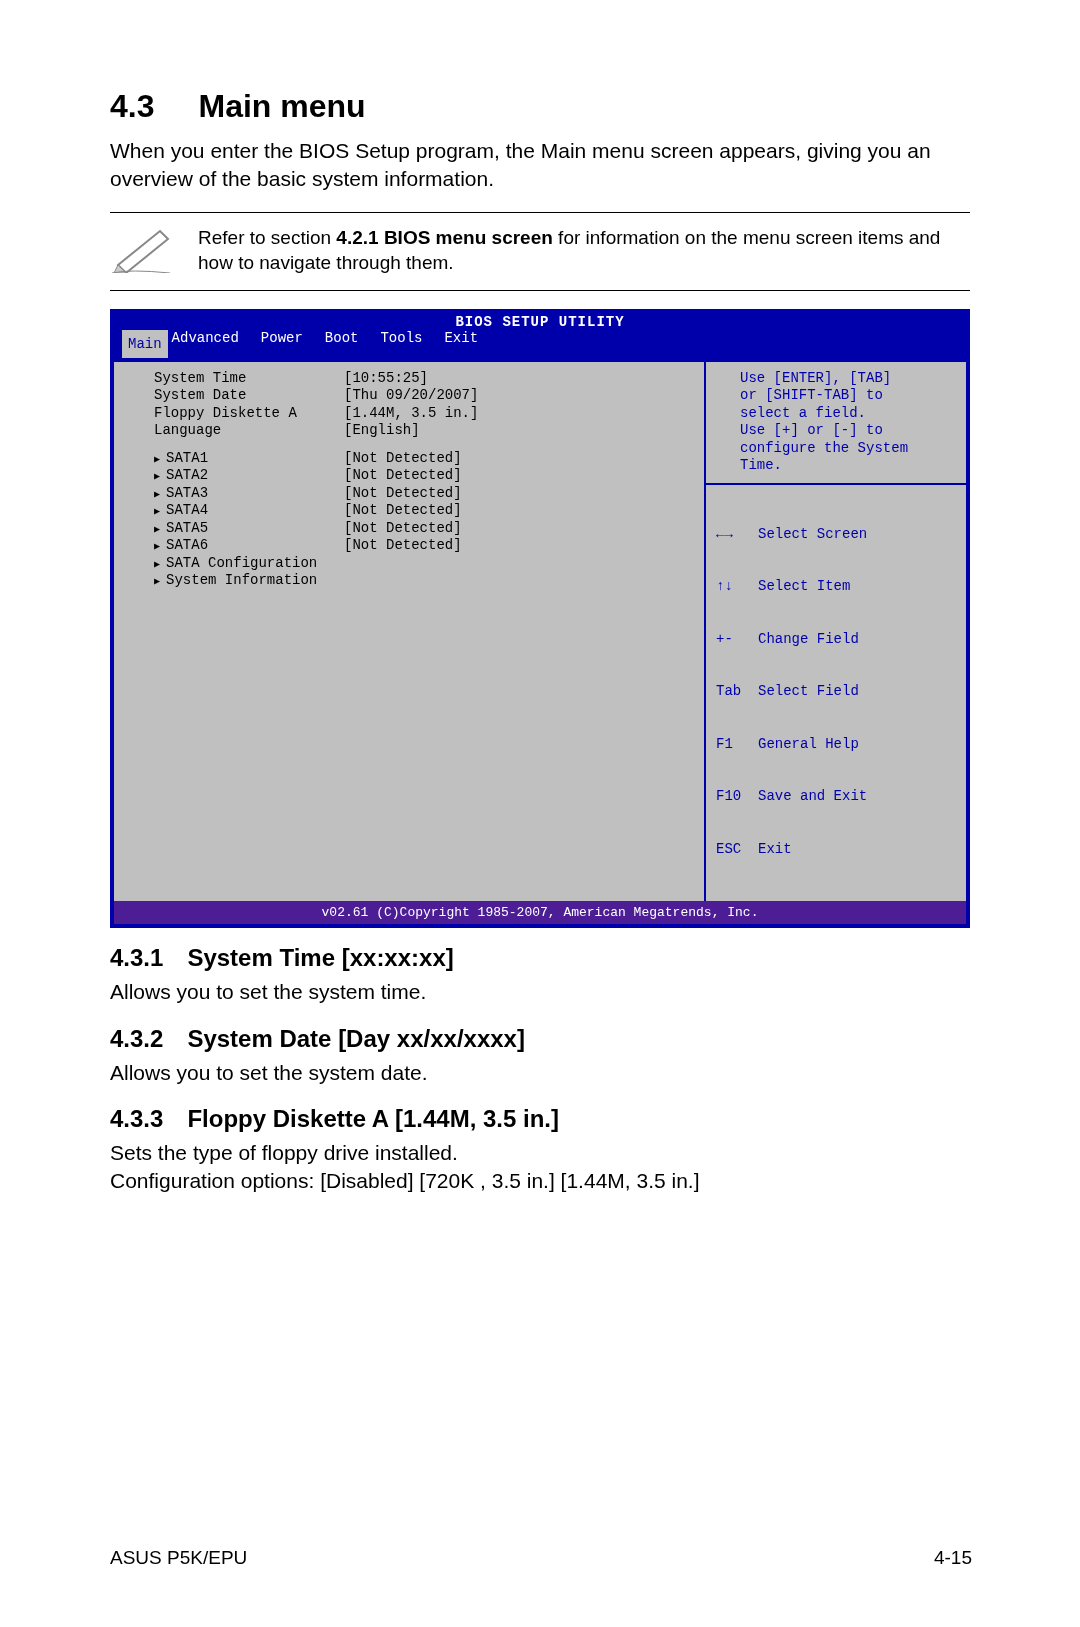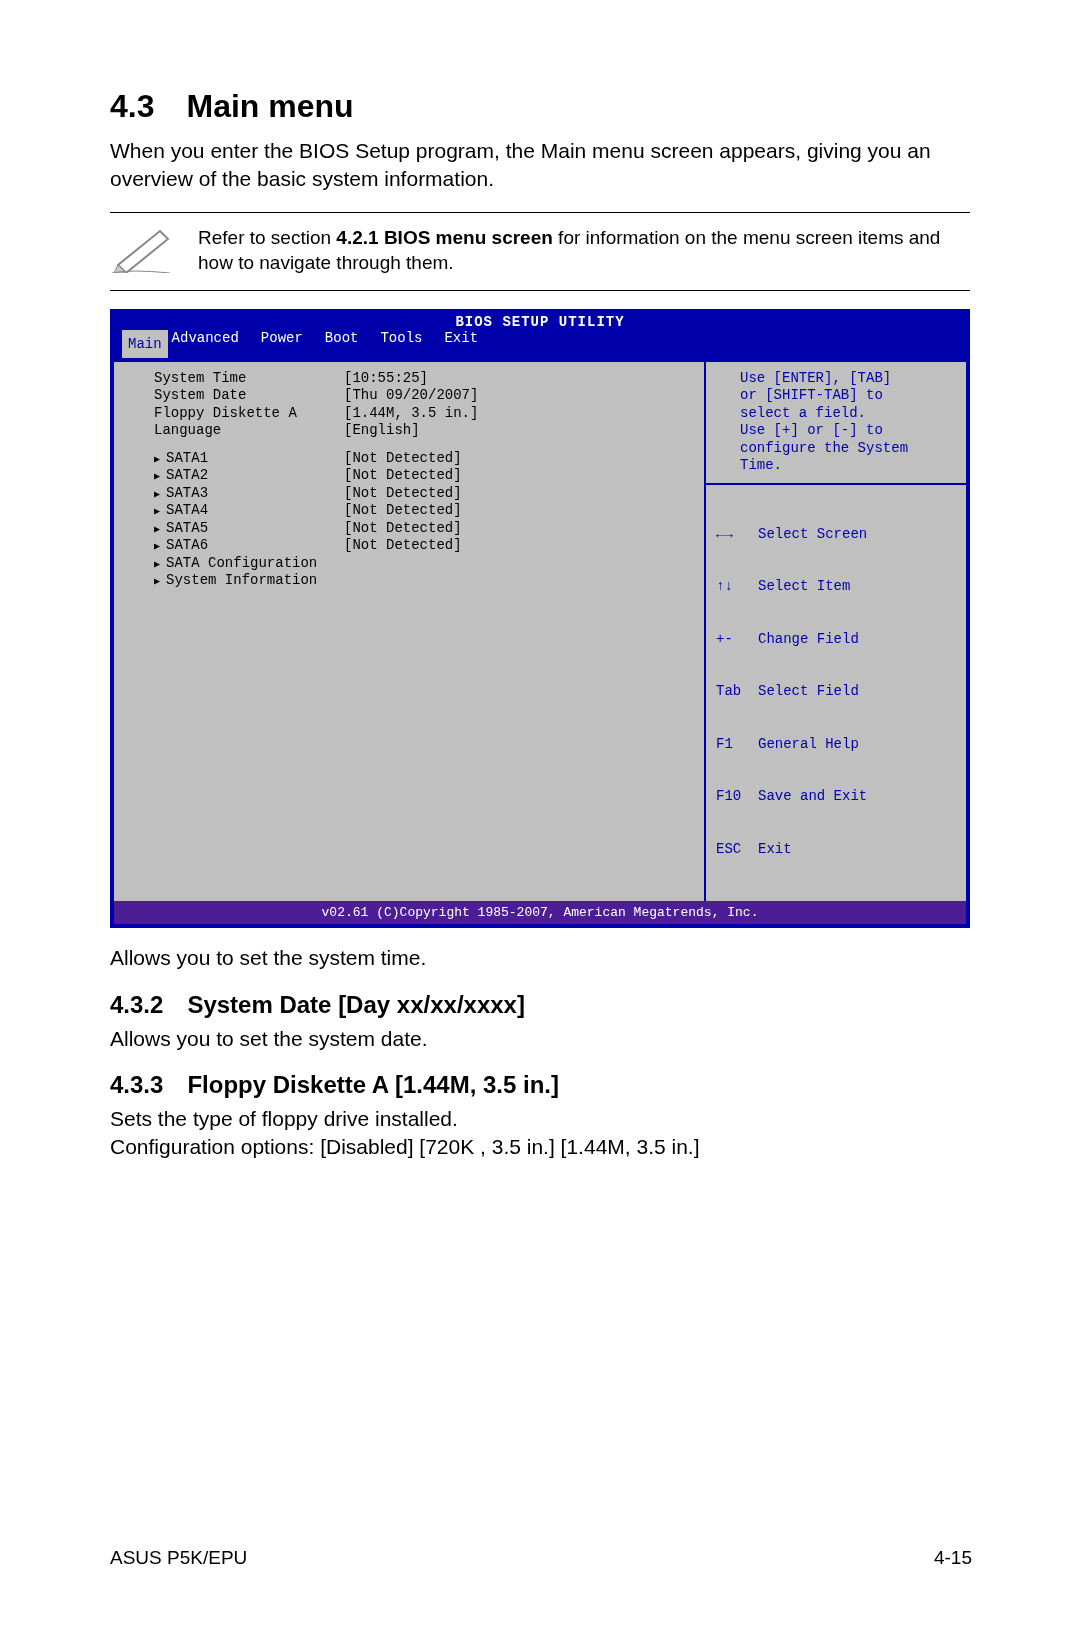--- a/index.html
+++ b/index.html
@@ -12,21 +12,21 @@
     position: relative;
   }
   .page {
     padding: 88px 110px 60px 110px;
   }
   h1.section-title {
     font-size: 32px;
     font-weight: bold;
     margin-bottom: 12px;
   }
-  h1.section-title .num { display:inline-block; margin-right: 32px; }
+  h1.section-title .num { display:inline-block; margin-right: 44px; }
   p.body {
     font-size: 21px;
     line-height: 1.35;
     margin-bottom: 18px;
   }
   .note-block {
     display: flex;
     align-items: flex-start;
     border-top: 1px solid #000;
     border-bottom: 1px solid #000;
@@ -213,20 +213,23 @@
           <div><span class="sym">Tab</span><span>Select Field</span></div>
           <div><span class="sym">F1</span><span>General Help</span></div>
           <div><span class="sym">F10</span><span>Save and Exit</span></div>
           <div><span class="sym">ESC</span><span>Exit</span></div>
         </div>
       </div>
     </div>
     <div class="bios-footer">v02.61 (C)Copyright 1985-2007, American Megatrends, Inc.</div>
   </div>
 
+  <h2 class="subsection">
+    <span class="num">4.3.1</span><span>System Time [xx:xx:xx]</span>
+  </h2>
   <p class="body">Allows you to set the system time.</p>
 
   <h2 class="subsection">
     <span class="num">4.3.2</span><span>System Date [Day xx/xx/xxxx]</span>
   </h2>
   <p class="body">Allows you to set the system date.</p>
 
   <h2 class="subsection">
     <span class="num">4.3.3</span><span>Floppy Diskette A [1.44M, 3.5 in.]</span>
   </h2>

